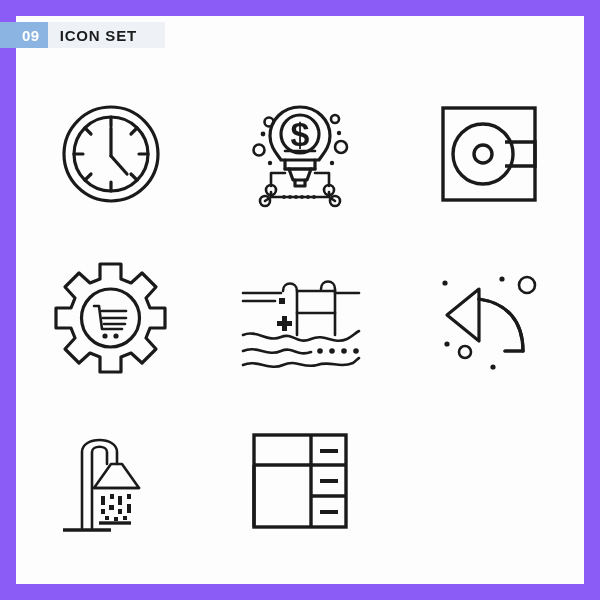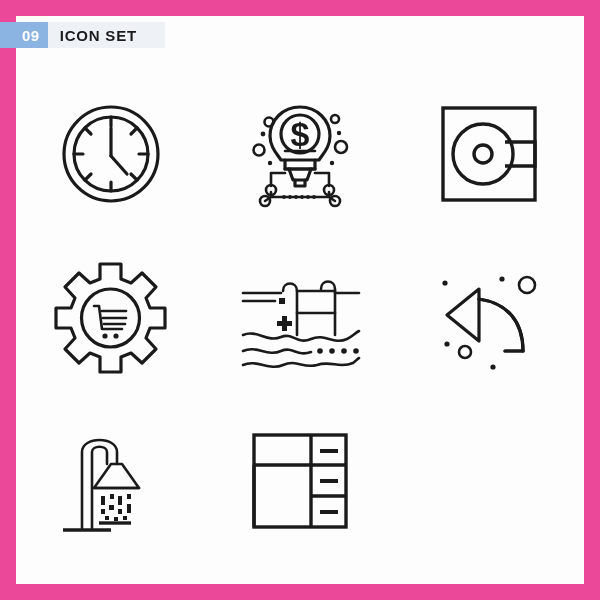--- a/index.html
+++ b/index.html
@@ -12,21 +12,21 @@
     height: 600px;
     font-family: "Liberation Sans", sans-serif;
     overflow: hidden;
   }
 
   
   #icon-set-page {
     position: relative;
     width: 600px;
     height: 600px;
-    background: #ec4899;
+    background: #8b5cf6;
     box-sizing: border-box;
   }
 
   
   #canvas {
     position: absolute;
     left: 16px;
     top: 16px;
     width: 568px;
     height: 568px;

